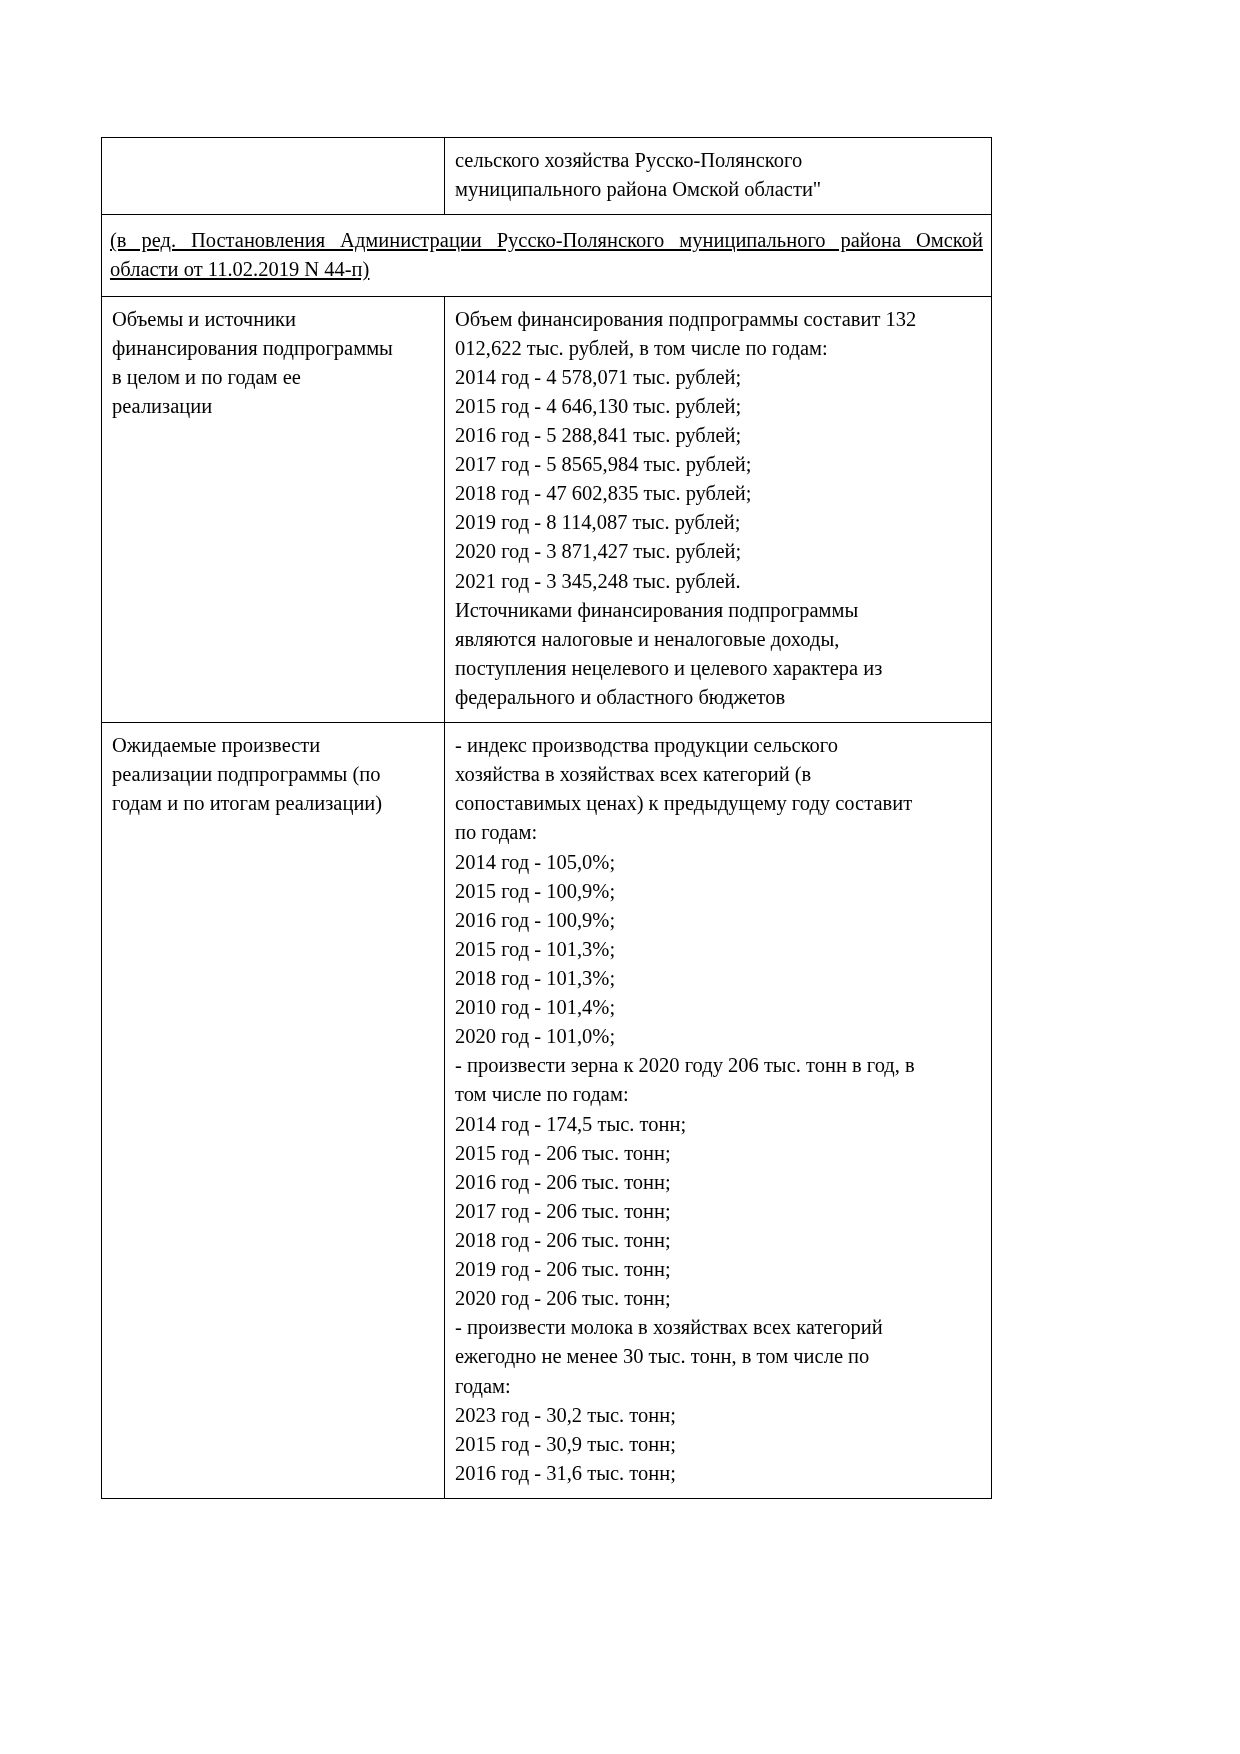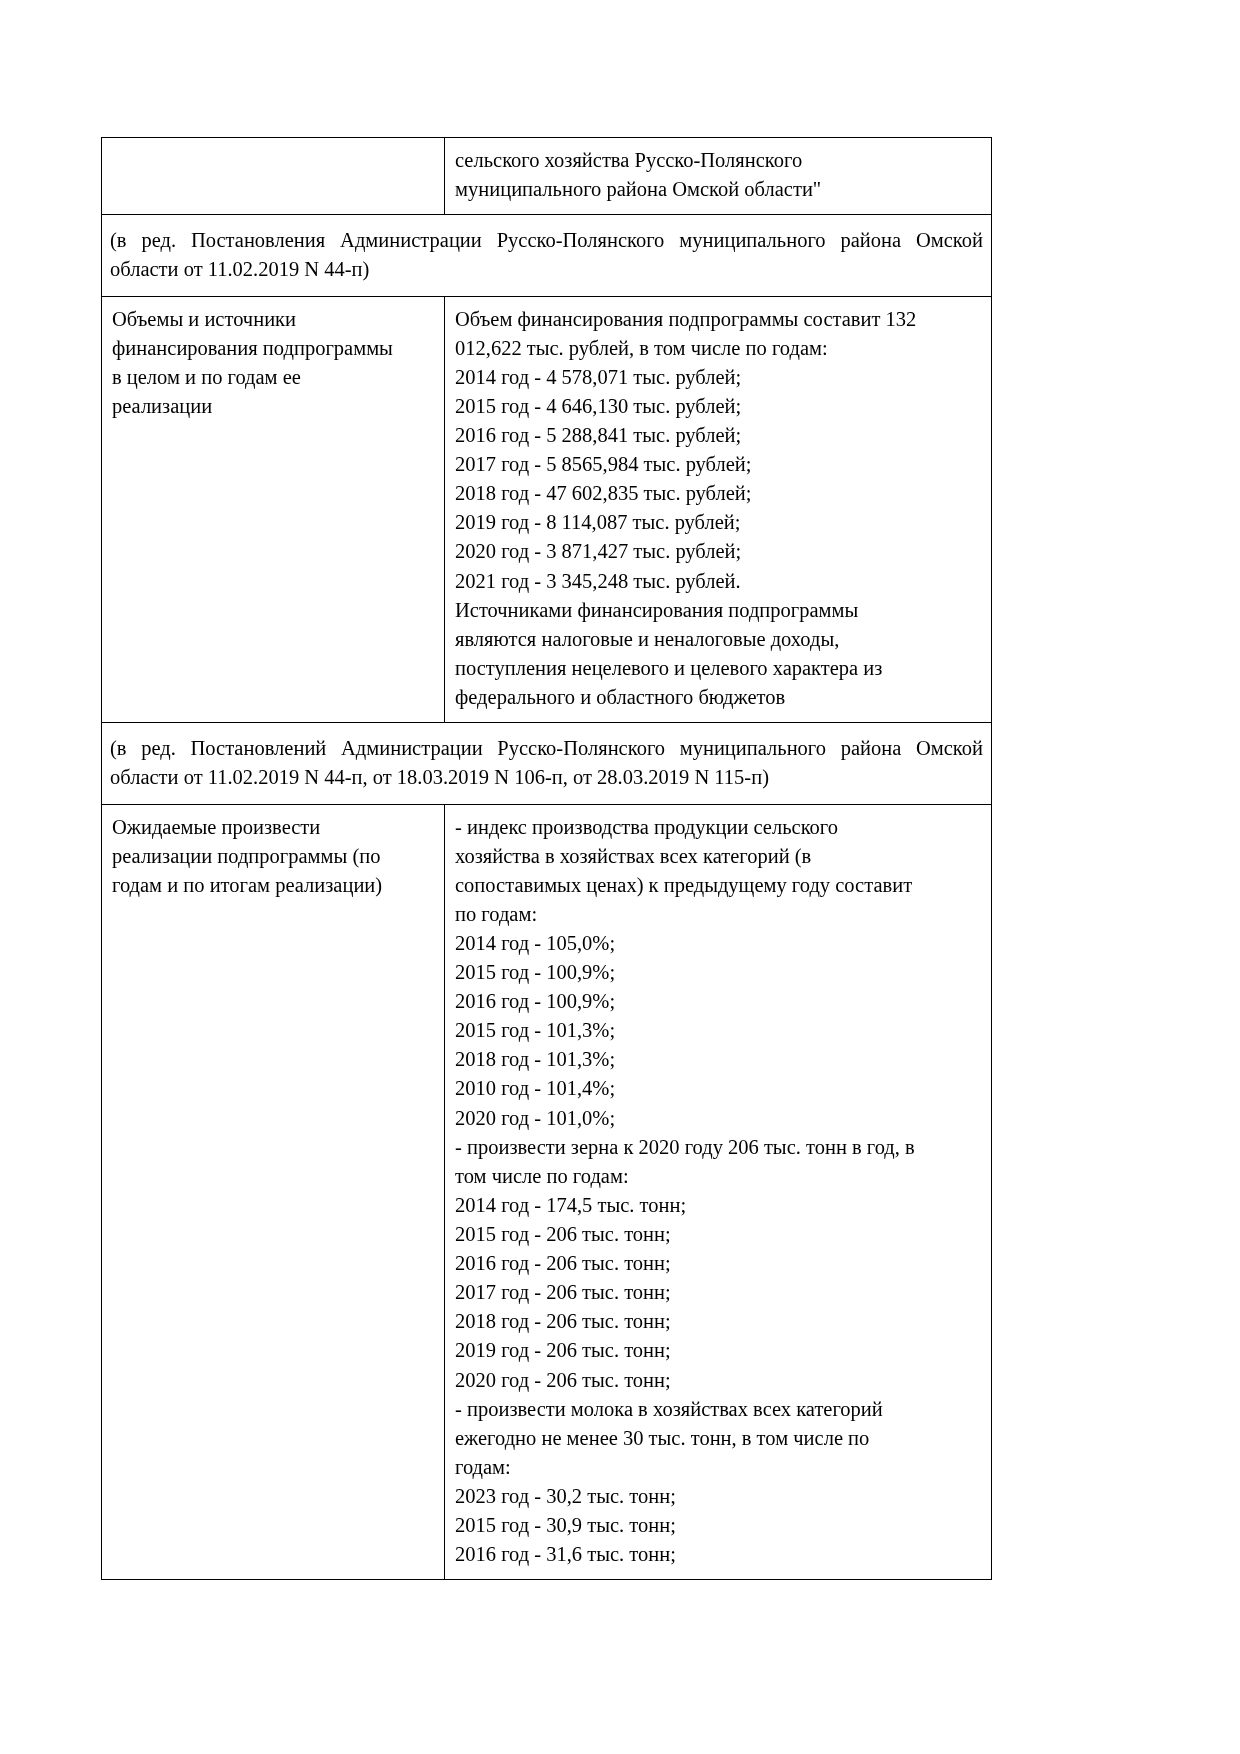--- a/index.html
+++ b/index.html
@@ -39,20 +39,21 @@
     line-height: 1.42;
   }
   .col-label { width: 322px; }
   .col-value { width: 526px; }
 
   td.full-span {
     padding: 11px 8px 12px 8px;
     text-align: justify;
     text-align-last: left;
     line-height: 1.40;
+    text-decoration: underline;
   }
   .line { display: block; white-space: pre-wrap; }
 </style>
 </head>
 <body>
 
 <div class="page">
   <table class="doc-table">
     <tbody>
 
@@ -86,23 +87,20 @@
           <span class="line">2019 год - 8 114,087 тыс. рублей;</span>
           <span class="line">2020 год - 3 871,427 тыс. рублей;</span>
           <span class="line">2021 год - 3 345,248 тыс. рублей.</span>
           <span class="line">Источниками финансирования подпрограммы</span>
           <span class="line">являются налоговые и неналоговые доходы,</span>
           <span class="line">поступления нецелевого и целевого характера из</span>
           <span class="line">федерального и областного бюджетов</span>
         </td>
       </tr>
 
-      <tr>
-        <td class="full-span" colspan="2">(в ред. Постановлений Администрации Русско-Полянского муниципального района Омской области от 11.02.2019 N 44-п, от 18.03.2019 N 106-п, от 28.03.2019 N 115-п)</td>
-      </tr>
 
       <tr>
         <td class="col-label">
           <span class="line">Ожидаемые произвести</span>
           <span class="line">реализации подпрограммы (по</span>
           <span class="line">годам и по итогам реализации)</span>
         </td>
         <td class="col-value">
           <span class="line">- индекс производства продукции сельского</span>
           <span class="line">хозяйства в хозяйствах всех категорий (в</span>

